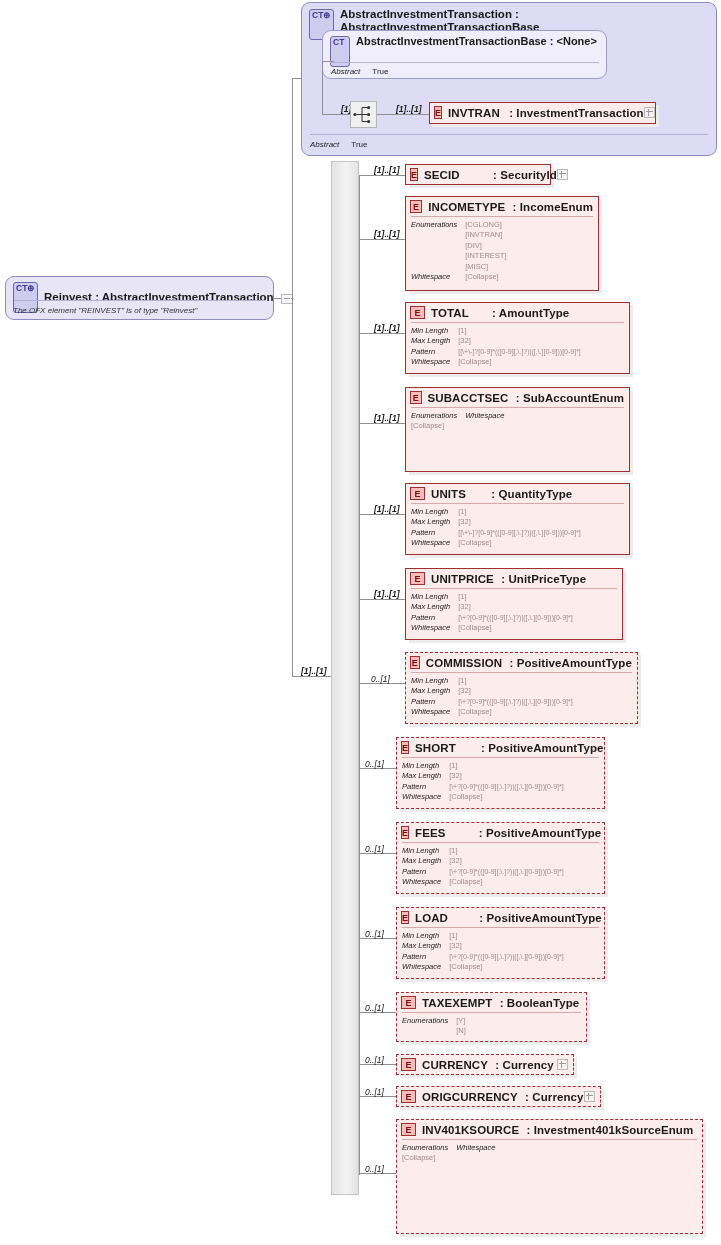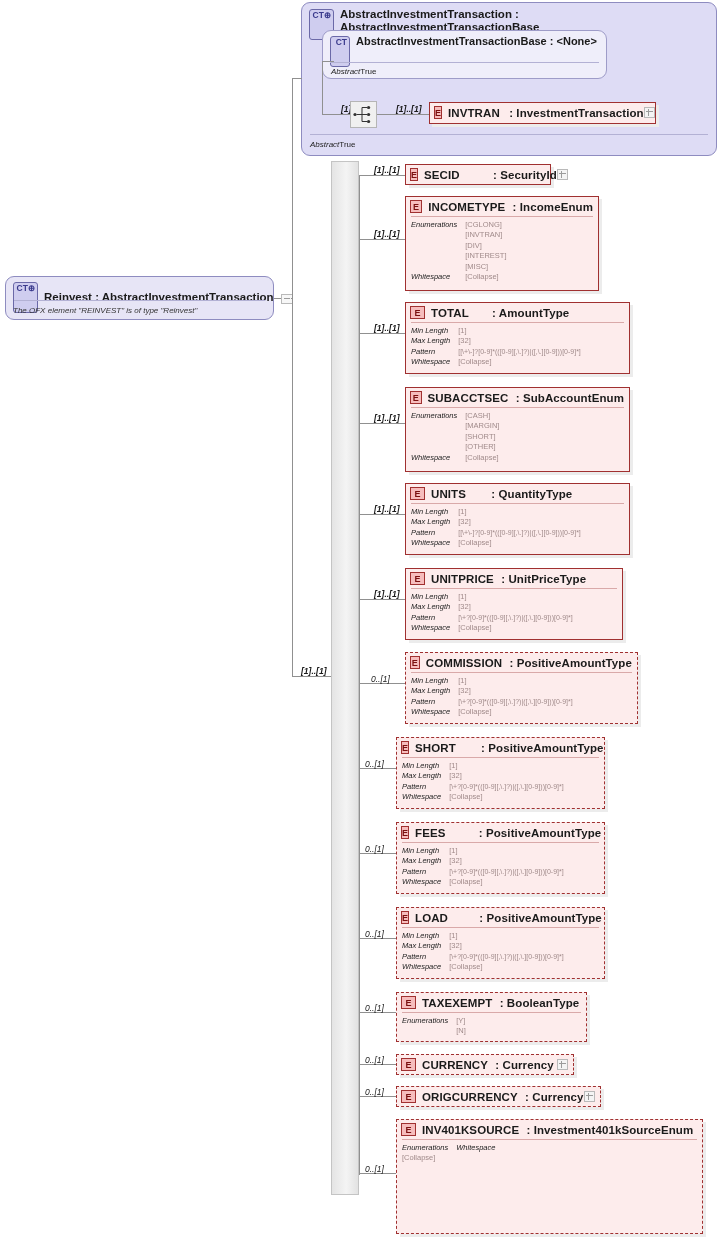--- a/index.html
+++ b/index.html
@@ -59,26 +59,26 @@
   
   .ct{
     position:absolute;box-sizing:border-box;
     background:#dedcf5;border:1px solid #8e8cc0;border-radius:9px;
   }
   .ct.inner{background:#efeefa;border:1px solid #9e9cc8;}
   .ct .cthdr{display:flex;align-items:flex-start;padding:5px 8px 3px 7px;}
   .ct .cttitle{font-size:11.5px;font-weight:bold;color:#1a1a1a;line-height:13px;}
   .ctbadge{
     display:inline-block;height:31px;min-width:25px;padding:0 2px;
-    line-height:11px;text-align:right;font-size:8.5px;font-weight:bold;
+    line-height:11px;text-align:left;font-size:8.5px;font-weight:bold;
     color:#3a3a8c;background:#cfcdef;border:1px solid #6b69a8;border-radius:3px;
     margin-right:6px;box-sizing:border-box;flex:none;margin-top:1px;
   }
   .ctrule{height:1px;background:#b3b1d4;}
-  .ctfoot{display:flex;padding:3px 0 0 8px;font-size:8px;}
+  .ctfoot{display:flex;gap:12px;padding:3px 0 0 8px;font-size:8px;}
   .ctfoot .k{font-style:italic;color:#222;}
   .ctfoot .v{color:#222;}
 
   
   .rootbox{
     position:absolute;box-sizing:border-box;
     background:#e7e5f6;border:1px solid #8e8cc0;border-radius:9px;
   }
   .rootbox .rhdr{display:flex;align-items:center;padding:4px 8px 4px 7px;}
   .rootbox .rtitle{font-size:11.5px;font-weight:bold;color:#1a1a1a;white-space:nowrap;text-align:right;}
@@ -285,26 +285,20 @@
   <div class="hdr">
     <span class="badge">E</span>
     <span class="title">
       <span class="nm">SUBACCTSEC</span>
       <span class="sep" style="margin-left:4px;">: SubAccountEnum</span>
     </span>
   </div>
   <div class="rule"></div>
   <div class="facets">
     <span class="fk">Enumerations</span>
-    <span class="fv multi">
-      <span>[CASH]</span>
-      <span>[MARGIN]</span>
-      <span>[SHORT]</span>
-      <span>[OTHER]</span>
-    </span>
     <span class="fk">Whitespace</span>
     <span class="fv">[Collapse]</span>
   </div>
 </div>
 
 <div class="hline" style="left:359px;top:514px;width:46px;"></div>
 <span class="card" style="left:374px;top:504px;">[1]..[1]</span>
 <div class="shadow" style="left:409px;top:486px;width:224px;height:72px;"></div>
 <div class="node" style="left:405px;top:483px;width:225px;height:72px;">
   <div class="hdr">

